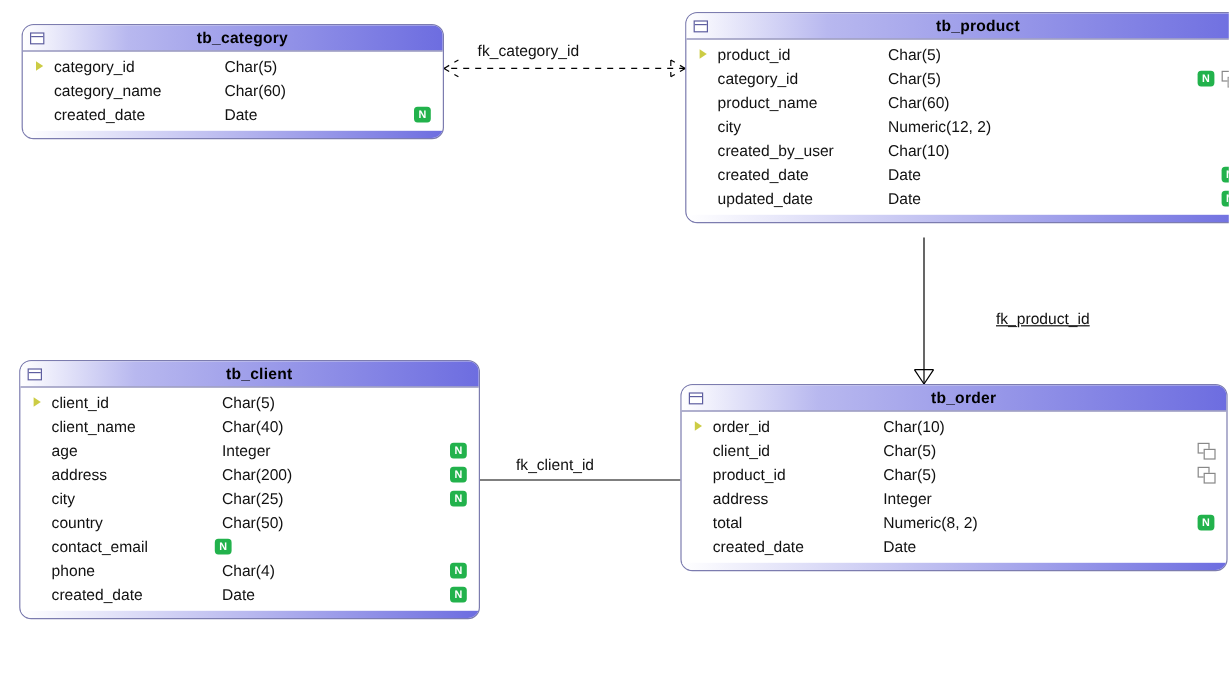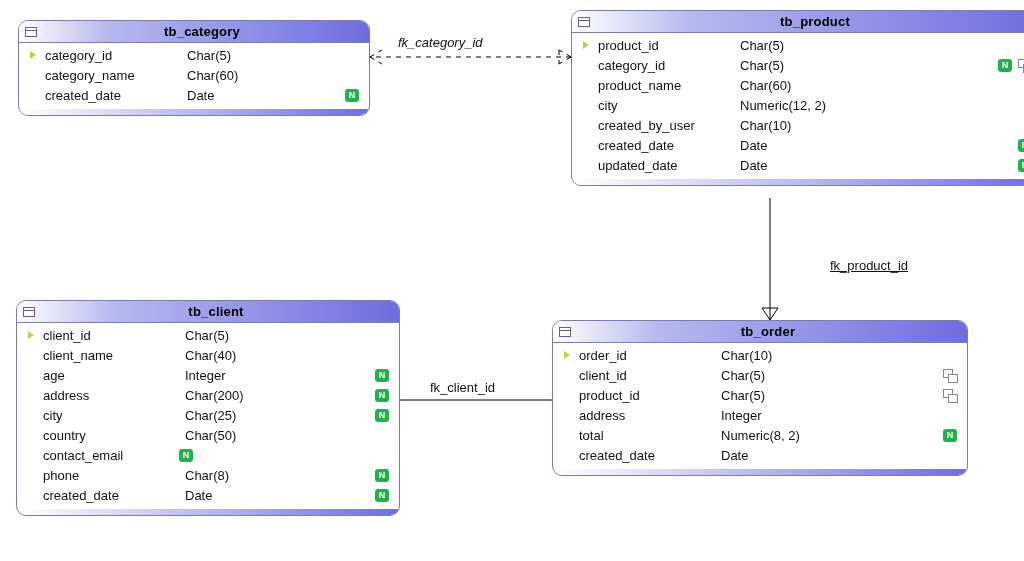--- a/index.html
+++ b/index.html
@@ -159,21 +159,21 @@
 
     <path d="M 770 198 L 770 320" stroke="#000" stroke-width="1" fill="none"></path>
 
     <path d="M 770 320 L 762 308 M 770 320 L 778 308 M 762 308 L 778 308" stroke="#000" stroke-width="1" fill="none"></path>
 
     <path d="M 567 400 L 370 400" stroke="#000" stroke-width="1" fill="none"></path>
 
     <path d="M 370 400 L 382 393 M 370 400 L 382 407" stroke="#000" stroke-width="1" fill="none"></path>
   </svg>
 
-  <div class="rel-label" style="left:398px; top:35px;font-style:italic;">fk_category_id</div>
+  <div class="rel-label" style="left:398px; top:35px;">fk_category_id</div>
   <div class="rel-label" style="left:830px; top:258px;text-decoration:underline;">fk_product_id</div>
   <div class="rel-label" style="left:430px; top:380px;">fk_client_id</div>
 
   <div class="entity" style="left:18px; top:20px; width:352px;">
     <div class="entity-header">
       <span class="hicon"></span>
       <span class="entity-title">tb_category</span>
     </div>
     <div class="entity-body">
         <div class="row">
@@ -316,38 +316,38 @@
         <div class="row">
           <span class="key"></span>
           <span class="colname">contact_email</span>
           <span class="badges">
             <span class="badge-n">N</span>
           </span>
         </div>
         <div class="row">
           <span class="key"></span>
           <span class="colname">phone</span>
-          <span class="coltype">Char(8)</span>
+          <span class="coltype">Char(4)</span>
           <span class="badges">
             <span class="badge-n">N</span>
           </span>
         </div>
         <div class="row">
           <span class="key"></span>
           <span class="colname">created_date</span>
           <span class="coltype">Date</span>
           <span class="badges">
             <span class="badge-n">N</span>
           </span>
         </div>
       </div>
     <div class="entity-footer"></div>
   </div>
 
-  <div class="entity" style="left:552px; top:320px; width:416px;">
+  <div class="entity" style="left:567px; top:320px; width:456px;">
     <div class="entity-header">
       <span class="hicon"></span>
       <span class="entity-title">tb_order</span>
     </div>
     <div class="entity-body">
         <div class="row">
           <span class="key">
             <span class="pk-arrow"></span>
           </span>
           <span class="colname">order_id</span>

